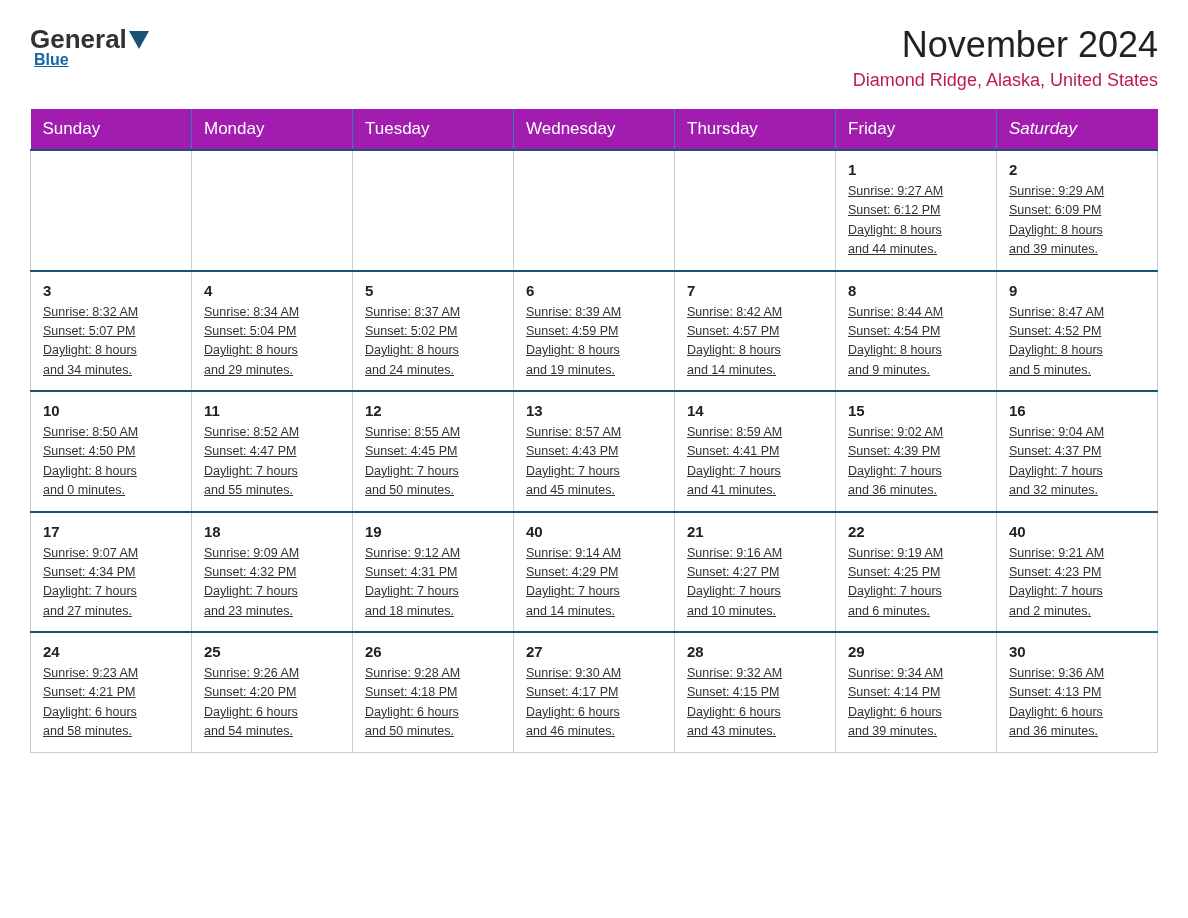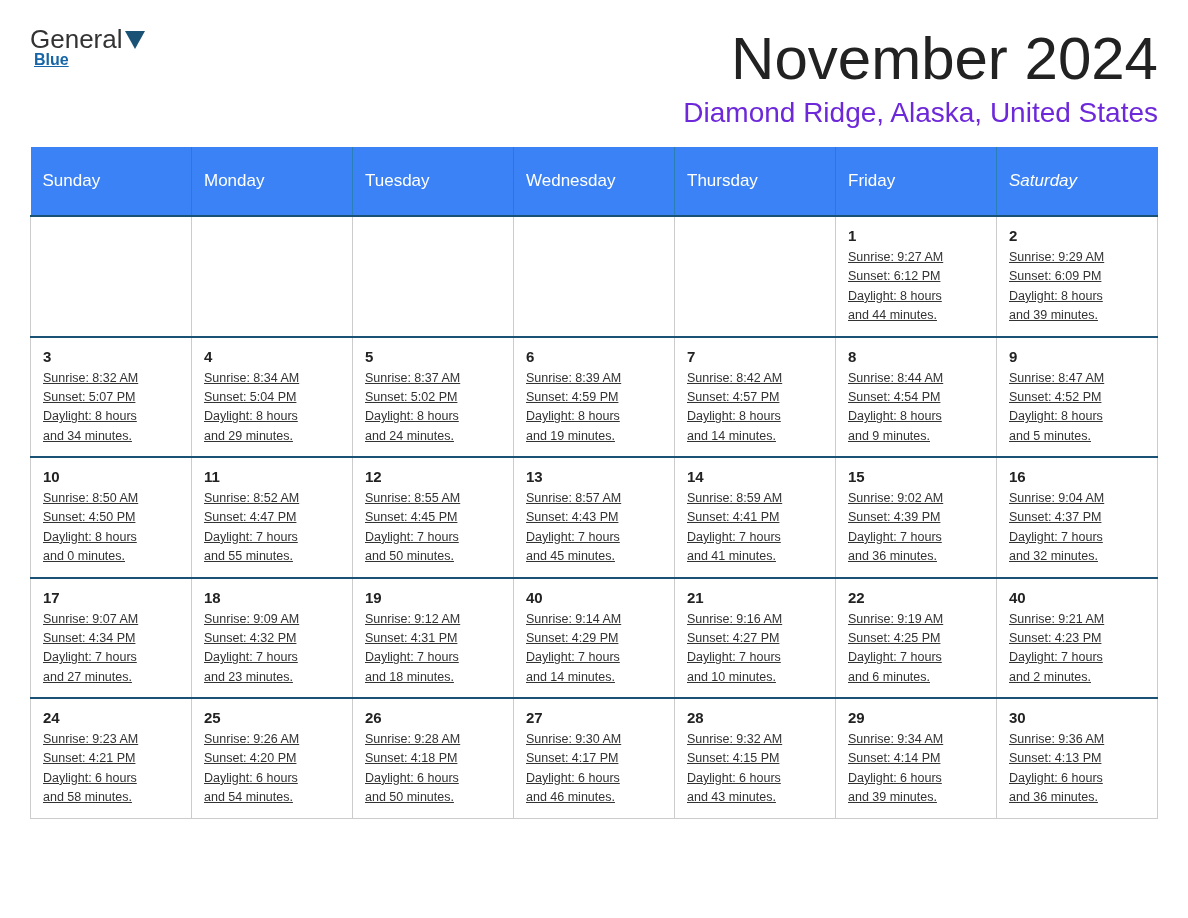--- a/index.html
+++ b/index.html
@@ -21,60 +21,60 @@
       flex-direction: column;
       align-items: flex-start;
     }
     .logo-text {
       display: flex;
       align-items: center;
       font-size: 26px;
       font-weight: normal;
       color: #333;
     }
-    .logo-general { color: #333; font-weight: normal; }
+    .logo-general { color: #333; font-weight: bold; }
     .logo-triangle {
       width: 0; height: 0;
       border-left: 10px solid transparent;
       border-right: 10px solid transparent;
       border-top: 18px solid #1a5276;
       margin: 0 2px;
       display: inline-block;
     }
     .logo-sub {
       font-size: 16px;
       color: #1565a8;
       font-weight: bold;
       margin-top: -4px;
       padding-left: 4px;
       text-decoration: underline;
     }
     .title-block {
       text-align: right;
     }
     .main-title {
-      font-size: 60px;
+      font-size: 36px;
       font-weight: normal;
       color: #222;
     }
     .subtitle {
-      font-size: 28px;
-      color: #6d28d9;
+      font-size: 18px;
+      color: #be185d;
       margin-top: 4px;
     }
     .calendar {
       width: 100%;
       border-collapse: collapse;
       table-layout: fixed;
     }
     .calendar th {
-      background: #3b82f6;
+      background: #a21caf;
       color: #fff;
       text-align: left;
-      padding: 24px 12px;
+      padding: 10px 12px;
       font-size: 17px;
       font-weight: normal;
       border-right: 1px solid #2980b9;
     }
     .calendar th:last-child { border-right: none; font-style: italic; }
     .calendar td {
       vertical-align: top;
       padding: 10px 12px;
       border: 1px solid #ccc;
       font-size: 13px;

